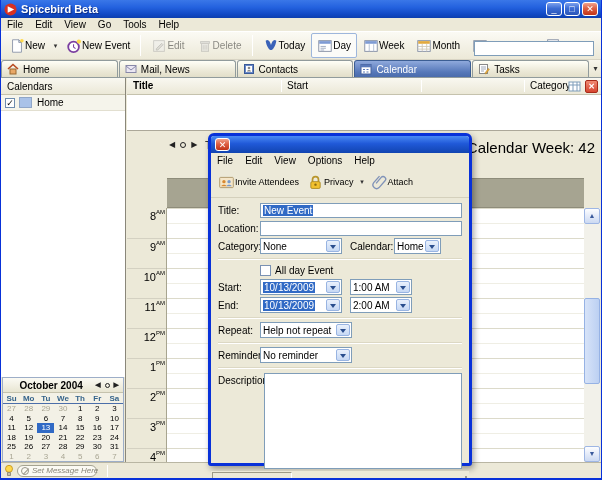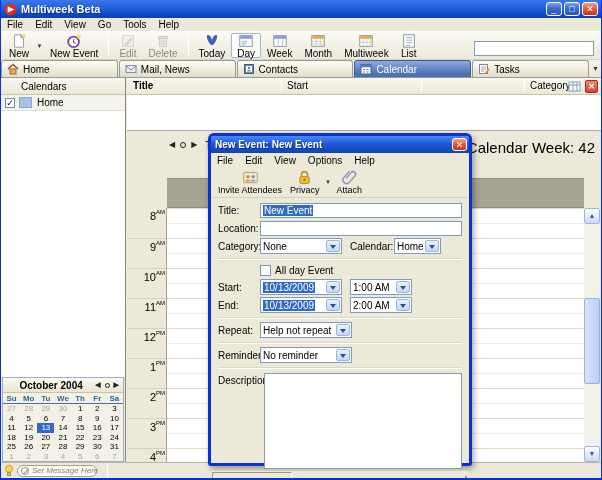--- a/index.html
+++ b/index.html
@@ -16,39 +16,39 @@
   .winbtns { display:flex; gap:2px; }
   .winbtn { width:16px; height:14px; border:1px solid #fff; border-radius:3px; color:#fff; font-size:9px; line-height:12px; text-align:center;
     background:linear-gradient(180deg,#7AA0EE,#3B6CD4 45%,#2A55B8); }
   .winbtn.close { background:linear-gradient(180deg,#F2A28C,#DD6044 45%,#C13318); }
 
   
   #menubar { position:absolute; left:0; top:18px; right:0; height:13px; background:#ECE9D8; display:flex; align-items:center; font-size:10px; }
   .menu-item { padding:0 6px; }
   #toolbar { position:absolute; left:0; top:31px; right:0; height:29px; border-top:1px solid #FFFFFF; border-bottom:1px solid #D8D4C4;
     background:linear-gradient(180deg,#FBFAF4,#ECE9D8); display:flex; align-items:stretch; padding:1px 2px; }
-  .tbtn { display:flex; flex-direction:column; align-items:center; justify-content:center; padding:0 5px; font-size:10px; line-height:10px; border:1px solid transparent; border-radius:2px; }
+  .tbtn { display:flex; flex-direction:row; align-items:center; justify-content:center; padding:0 5px; font-size:10px; line-height:10px; border:1px solid transparent; border-radius:2px; }
   .tbtn .icon { width:16px; height:16px; margin-bottom:0; }
   .tbtn.disabled { opacity:.45; filter:grayscale(1); }
   .tbtn.active { background:#FBFBF8; border:1px solid #9DB6DC; }
   .tb-drop { width:9px; display:flex; align-items:center; justify-content:center; font-size:7px; color:#333; }
   .tb-sep { width:1px; background:#C9C5B2; border-right:1px solid #FFF; margin:2px 4px; }
   #toolbar-search { position:absolute; right:7px; top:9px; width:120px; height:15px; border:1px solid #7F9DB9; background:#fff; font-size:10px; padding:0 3px; font-family:"Liberation Sans",sans-serif; }
 
   
   #tabbar { position:absolute; left:0; top:60px; right:0; height:18px; background:linear-gradient(180deg,#F8F6EC,#E8E5D2); border-bottom:1px solid #919B9C; display:flex; }
   .tab { flex:1; max-width:118px; display:flex; align-items:center; border:1px solid #919B9C; border-bottom:none; border-radius:3px 3px 0 0; margin-right:1px;
     background:linear-gradient(180deg,#FFFFF7,#ECE9D8 60%,#E2DEC9); font-size:10px; padding-left:5px; }
   .tab .icon { width:12px; height:12px; margin-right:4px; }
   .tab.active { background:linear-gradient(180deg,#8FA9DC,#5577B9 70%,#4A6BAC); color:#fff; border-color:#3C5E94; }
   .tab-arrow { width:11px; display:flex; align-items:center; justify-content:center; font-size:8px; color:#333; }
 
   
   #sidebar { position:absolute; left:0; top:78px; width:125px; height:384px; background:#ECE9D8; border-right:1px solid #8A877A; }
-  .sb-header { height:17px; background:linear-gradient(180deg,#F9F8F1,#EBE8D7); border-bottom:1px solid #C5C2AD; font-size:10px; display:flex; align-items:center; padding-left:20px; }
+  .sb-header { height:17px; background:linear-gradient(180deg,#F9F8F1,#EBE8D7); border-bottom:1px solid #C5C2AD; font-size:10px; display:flex; align-items:center; padding-left:6px; }
   .sb-list { position:absolute; left:0; right:0; top:17px; bottom:85px; background:#fff; }
   .cal-item { height:16px; display:flex; align-items:center; background:#F5F4EB; border-bottom:1px solid #E2DFD0; font-size:10px; }
   .cal-check { width:10px; height:10px; background:#fff; border:1px solid #6E8CAE; margin:0 4px 0 4px; font-size:9px; line-height:9px; text-align:center; color:#111; }
   .cal-swatch { width:13px; height:11px; background:#A9C2E8; border:1px solid #8FA6C8; margin-right:5px; }
 
   
   #minical { position:absolute; left:1px; right:1px; bottom:0; height:85px; background:#F3F1E6; border:1px solid #9DAEC8; }
   .mc-head { height:15px; display:flex; align-items:center; background:linear-gradient(180deg,#FBFAF4,#E8E5D2); border-bottom:1px solid #C5C2AD; font-size:10px; font-weight:bold; padding:0 4px; }
   .mc-head .mtitle { flex:1; text-align:center; }
   .mc-nav { display:flex; align-items:center; gap:4px; font-size:7px; color:#222; }
@@ -138,21 +138,21 @@
 
 <div id="window">
 
   <div id="titlebar">
     <span class="icon" id="app-icon">
         <svg viewBox="0 0 14 14">
           <circle cx="7" cy="7" r="6.5" fill="#D83020"></circle>
           <path d="M4 3.5l7 3.5-7 3.5z" fill="#fff"></path>
         </svg>
       </span>
-    <span class="wtitle">Multiweek Beta</span>
+    <span class="wtitle">Spicebird Beta</span>
     <span class="winbtns">
       <span class="winbtn">_</span>
       <span class="winbtn">□</span>
       <span class="winbtn close">✕</span>
     </span>
   </div>
 
   <div id="menubar">
       <span class="menu-item">File</span>
       <span class="menu-item">Edit</span>
@@ -478,21 +478,20 @@
       </span>
     <span id="msg-field">
       <span class="nomsg-icon"></span>
       <span id="msg-text">Set Message Here</span>
     </span>
     <span class="sb-div"></span>
   </div>
 
   <div id="dialog">
     <div id="dlg-title">
-      <span class="dtitle">New Event: New Event</span>
       <span class="winbtn close">✕</span>
     </div>
     <div id="dlg-menu">
         <span class="menu-item">File</span>
         <span class="menu-item">Edit</span>
         <span class="menu-item">View</span>
         <span class="menu-item">Options</span>
         <span class="menu-item">Help</span>
       </div>
     <div id="dlg-toolbar">

